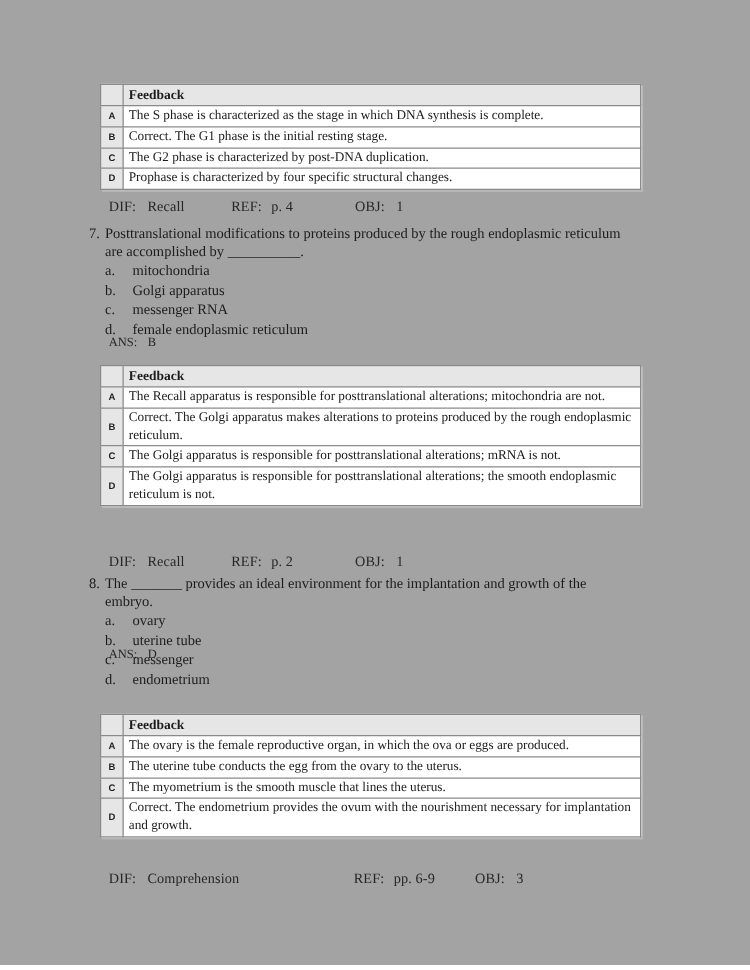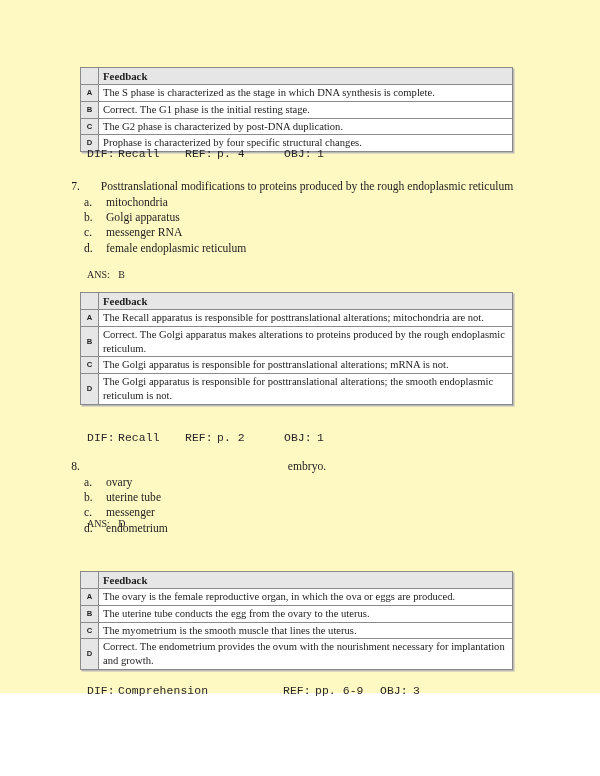--- a/index.html
+++ b/index.html
@@ -11,22 +11,22 @@
     width: 600px;
     height: 776px;
     font-family: "Liberation Serif", serif;
     color: #1c1c1c;
     overflow: hidden;
     position: relative;
   }
   .page {
     position: relative;
     width: 600px;
-    height: 693px;
-    background: #fef9c3;
+    height: 772px;
+    background: #a3a3a3;
   }
 
   
   .fb-table {
     position: absolute;
     border-collapse: collapse;
     table-layout: fixed;
     font-family: "Liberation Serif", serif;
     font-size: 10.6px;
     line-height: 1.30;
@@ -62,41 +62,41 @@
   }
 
   
   .meta {
     position: absolute;
     font-size: 11.4px;
     letter-spacing: 0.1px;
     white-space: nowrap;
     color: #262626;
   }
-  .meta .seg { position: absolute; top: 0; font-family: Liberation Mono, monospace; }
+  .meta .seg { position: absolute; top: 12px; }
 
   
   .question {
     position: absolute;
     font-size: 11.6px;
     line-height: 1.265;
     color: #1c1c1c;
   }
   .q-head {
     position: relative;
     padding-left: 24px;
   }
   .q-num {
     position: absolute;
     left: 6px;
     top: 0;
     width: 14px;
     text-align: right;
   }
-  .q-stem { display: block; text-align: center; }
+  .q-stem { display: block; }
   .opts {
     margin: 0;
     padding: 0;
     list-style: none;
   }
   .opts li {
     position: relative;
     padding-left: 46px;
     line-height: 1.33;
   }
@@ -150,20 +150,21 @@
     <span class="seg" style="left:98px;">REF:</span>
     <span class="seg" style="left:130px;">p. 4</span>
     <span class="seg" style="left:197px;">OBJ:</span>
     <span class="seg" style="left:230px;">1</span>
   </div>
 
   <div class="question" style="left:60px; top:180px; width:470px;">
     <div class="q-head">
       <span class="q-num">7.</span>
       <span class="q-stem">Posttranslational modifications to proteins produced by the rough endoplasmic reticulum</span>
+      <span class="q-stem">are accomplished by __________.</span>
     </div>
     <ul class="opts">
       <li>
         <span class="ol">a.</span>
         <span>mitochondria</span>
       </li>
       <li>
         <span class="ol">b.</span>
         <span>Golgi apparatus</span>
       </li>
@@ -213,20 +214,21 @@
     <span class="seg" style="left:31px;">Recall</span>
     <span class="seg" style="left:98px;">REF:</span>
     <span class="seg" style="left:130px;">p. 2</span>
     <span class="seg" style="left:197px;">OBJ:</span>
     <span class="seg" style="left:230px;">1</span>
   </div>
 
   <div class="question" style="left:60px; top:460px; width:470px;">
     <div class="q-head">
       <span class="q-num">8.</span>
+      <span class="q-stem">The _______ provides an ideal environment for the implantation and growth of the</span>
       <span class="q-stem">embryo.</span>
     </div>
     <ul class="opts">
       <li>
         <span class="ol">a.</span>
         <span>ovary</span>
       </li>
       <li>
         <span class="ol">b.</span>
         <span>uterine tube</span>

